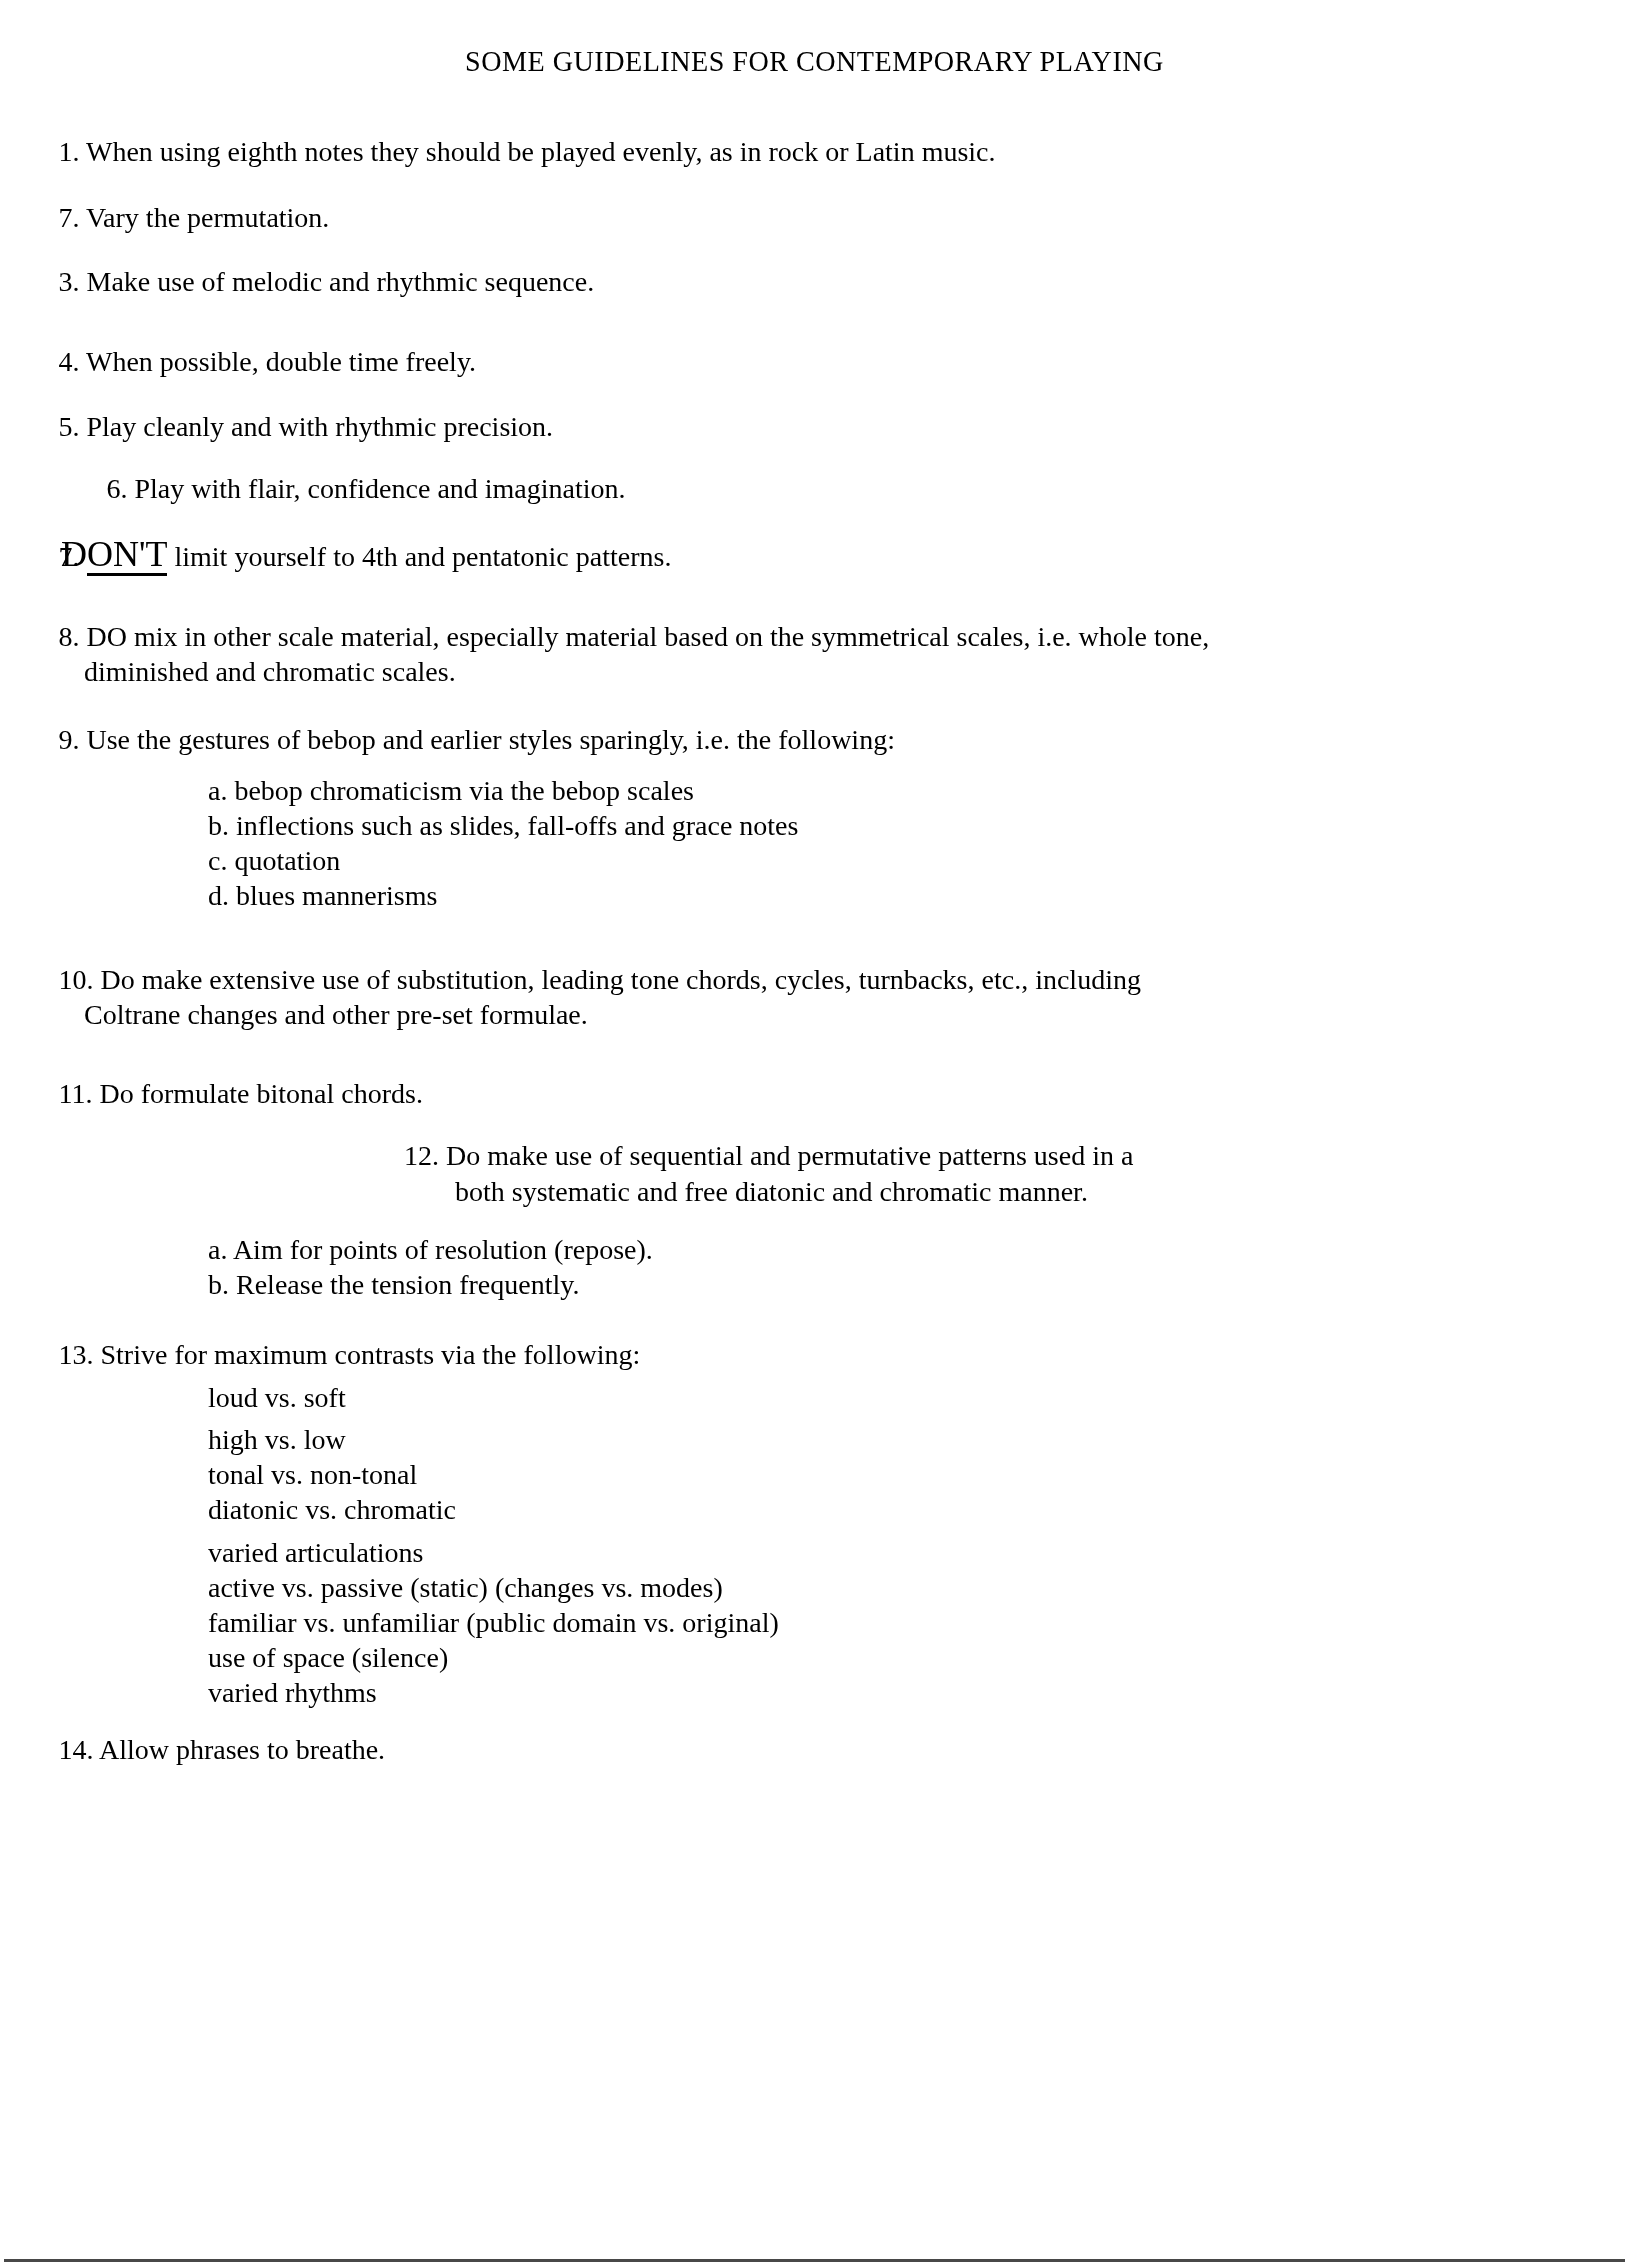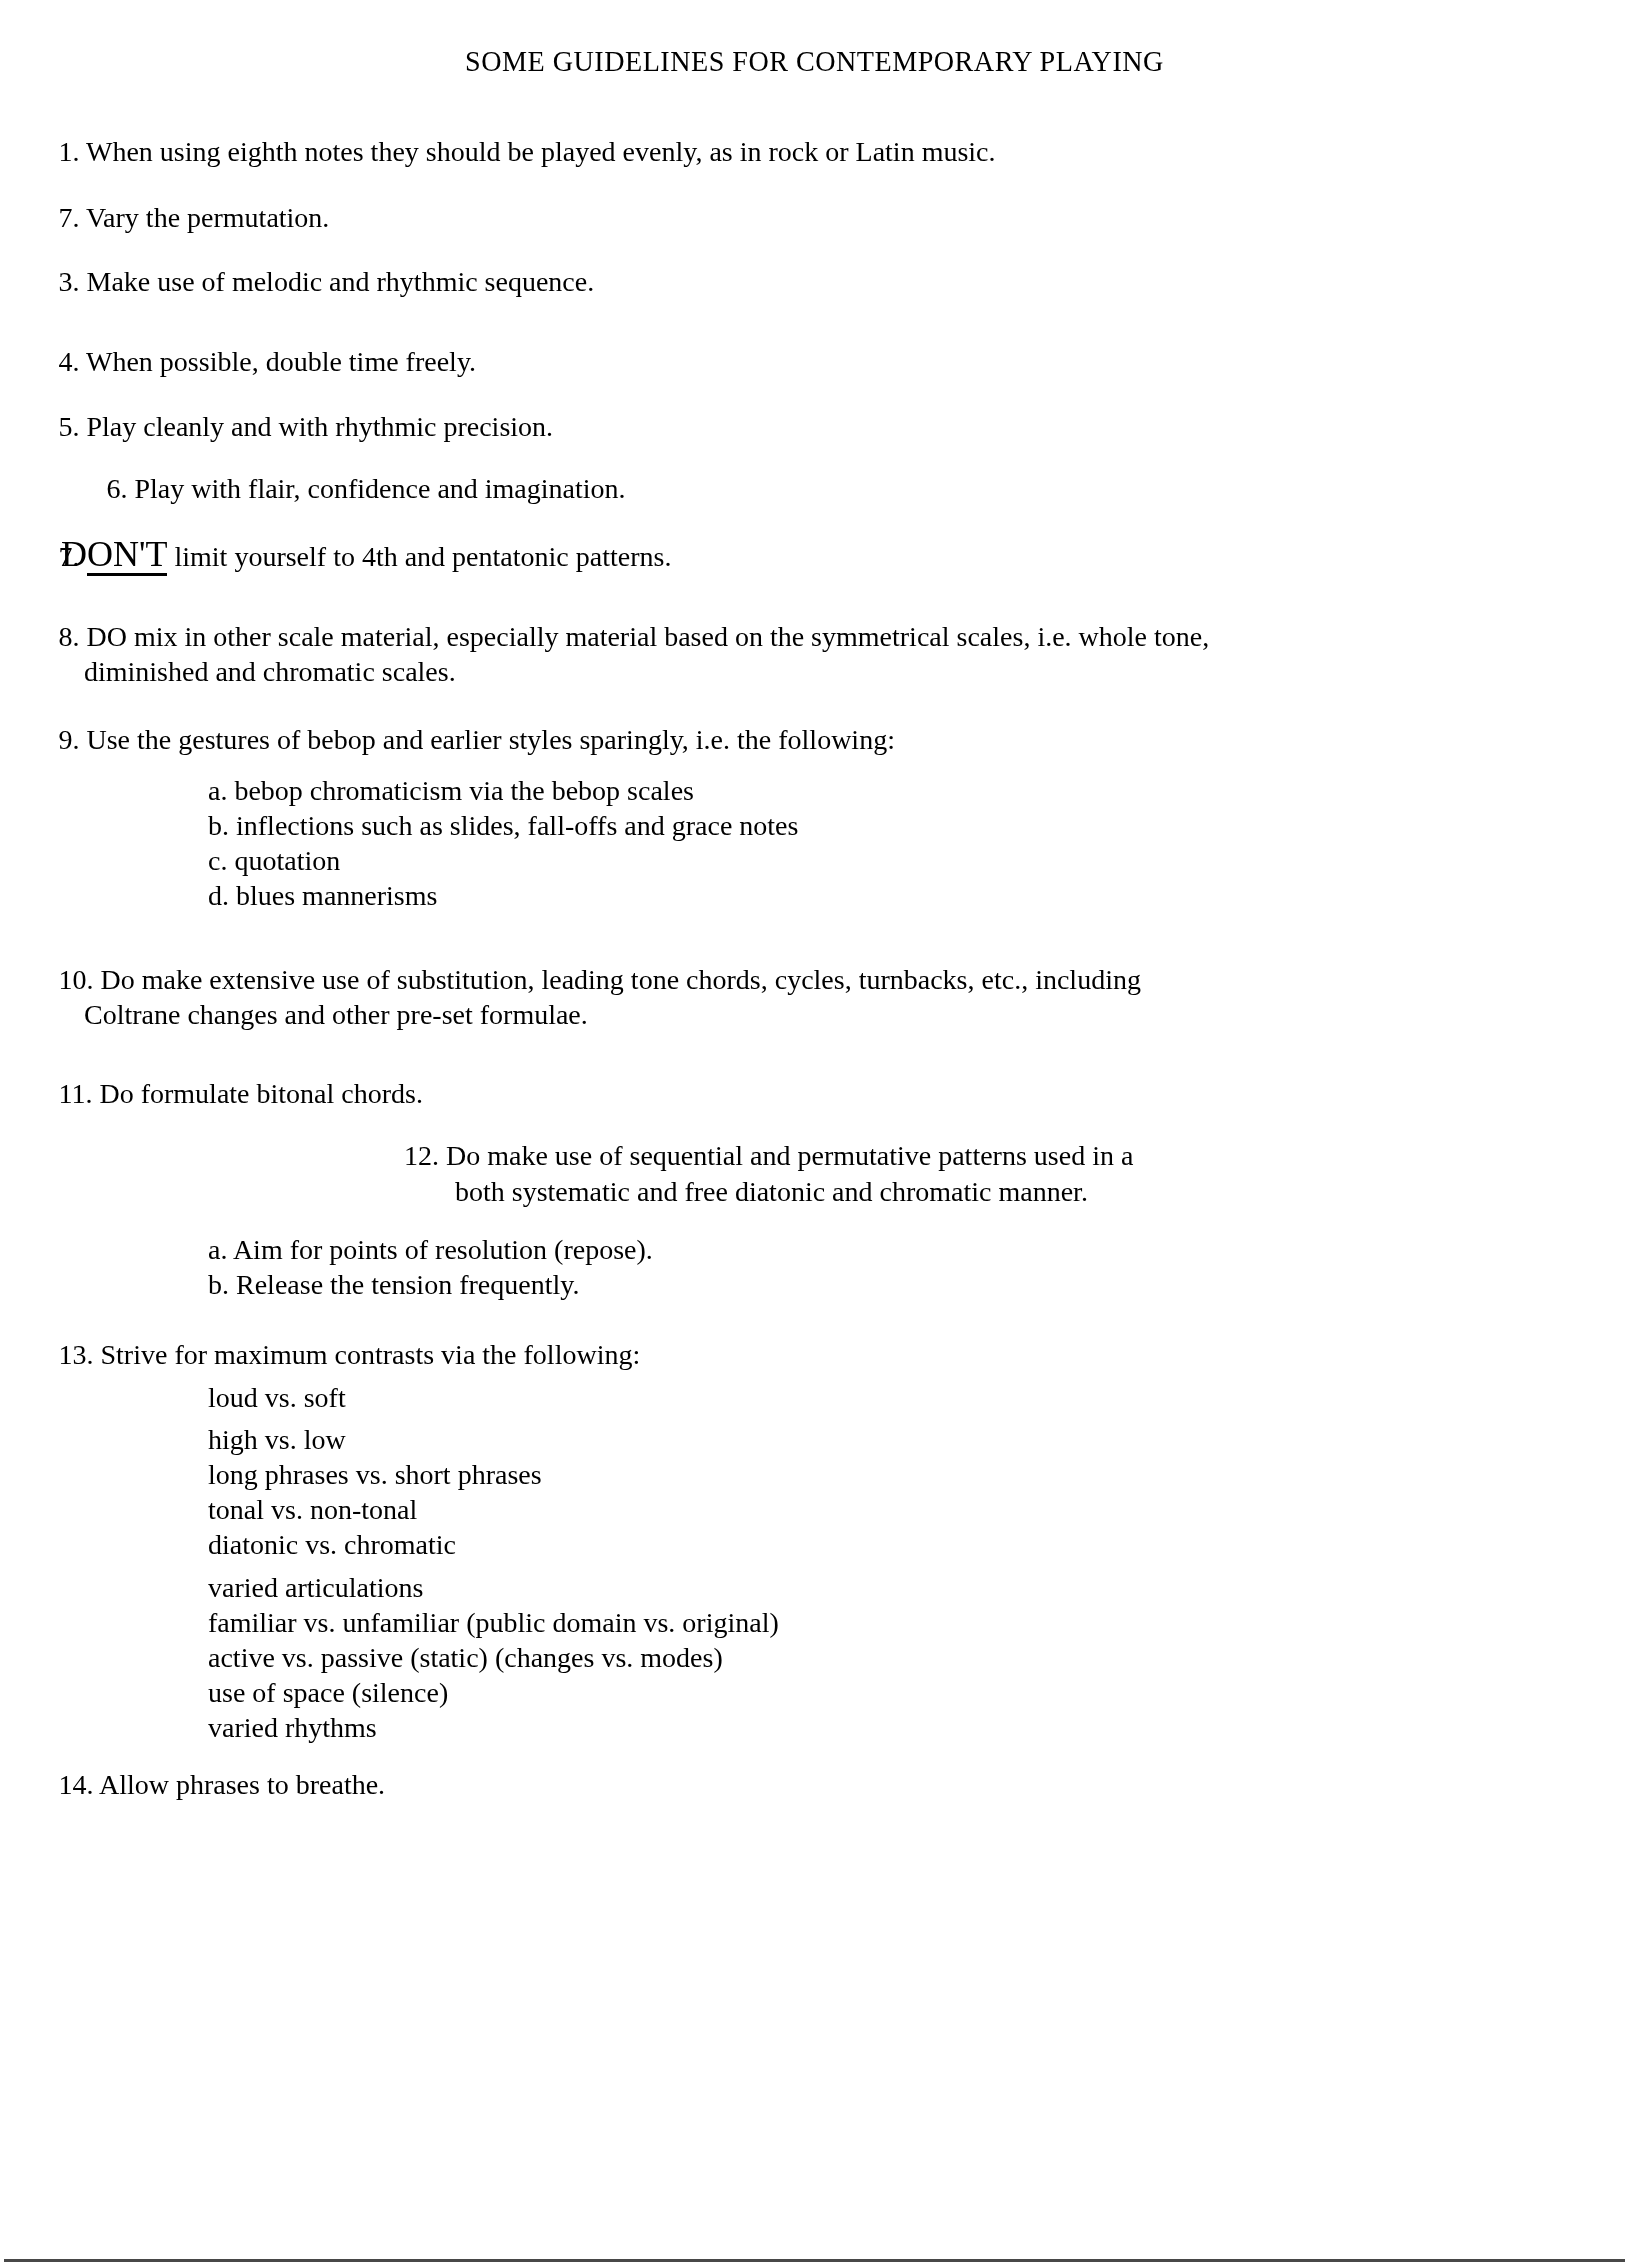--- a/index.html
+++ b/index.html
@@ -129,26 +129,25 @@
       <span class="row line2">both systematic and free diatonic and chromatic manner.</span>
     </div>
 
     <div class="sub" style="margin-top:21.6px;">a. Aim for points of resolution (repose).</div>
     <div class="sub">b. Release the tension frequently.</div>
 
     <div class="item" style="margin-top:35px;">13. Strive for maximum contrasts via the following:</div>
 
     <div class="contrast" style="margin-top:7.8px;">loud vs. soft</div>
     <div class="contrast" style="margin-top:7.8px;">high vs. low</div>
-    <div class="contrast">long phrases vs. short phrases</div>
     <div class="contrast">tonal vs. non-tonal</div>
     <div class="contrast">diatonic vs. chromatic</div>
     <div class="contrast" style="margin-top:7.8px;">varied articulations</div>
+    <div class="contrast">active vs. passive (static) (changes vs. modes)</div>
     <div class="contrast">familiar vs. unfamiliar (public domain vs. original)</div>
-    <div class="contrast">active vs. passive (static) (changes vs. modes)</div>
     <div class="contrast">use of space (silence)</div>
     <div class="contrast">varied rhythms</div>
 
     <div class="item" style="margin-top:21.6px;">14. Allow phrases to breathe.</div>
 
   </div>
 </div>
 
 
 </body></html>

